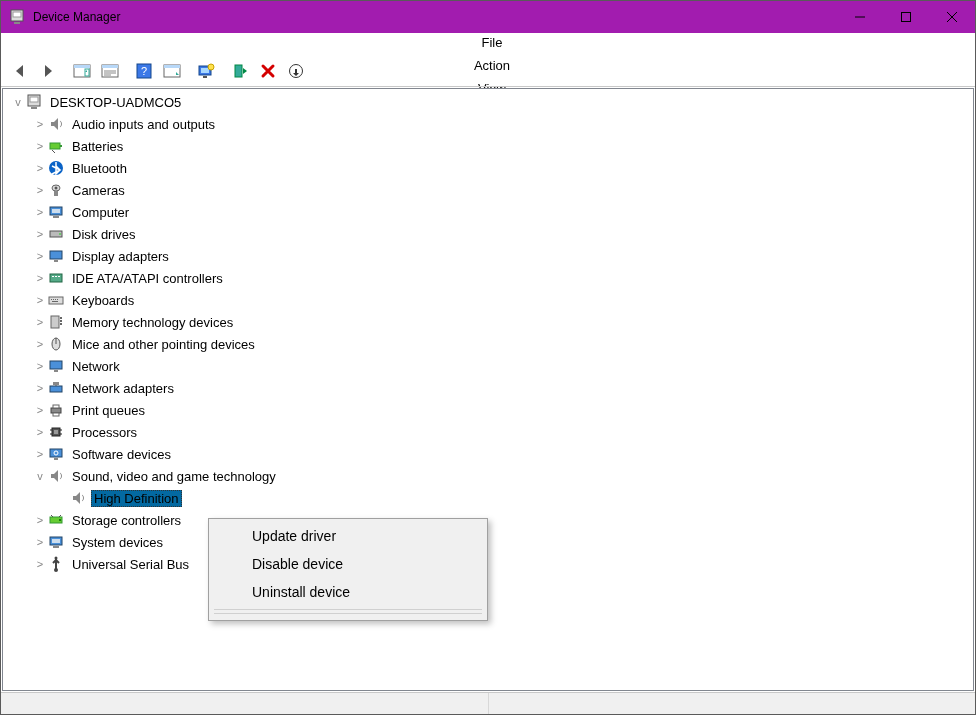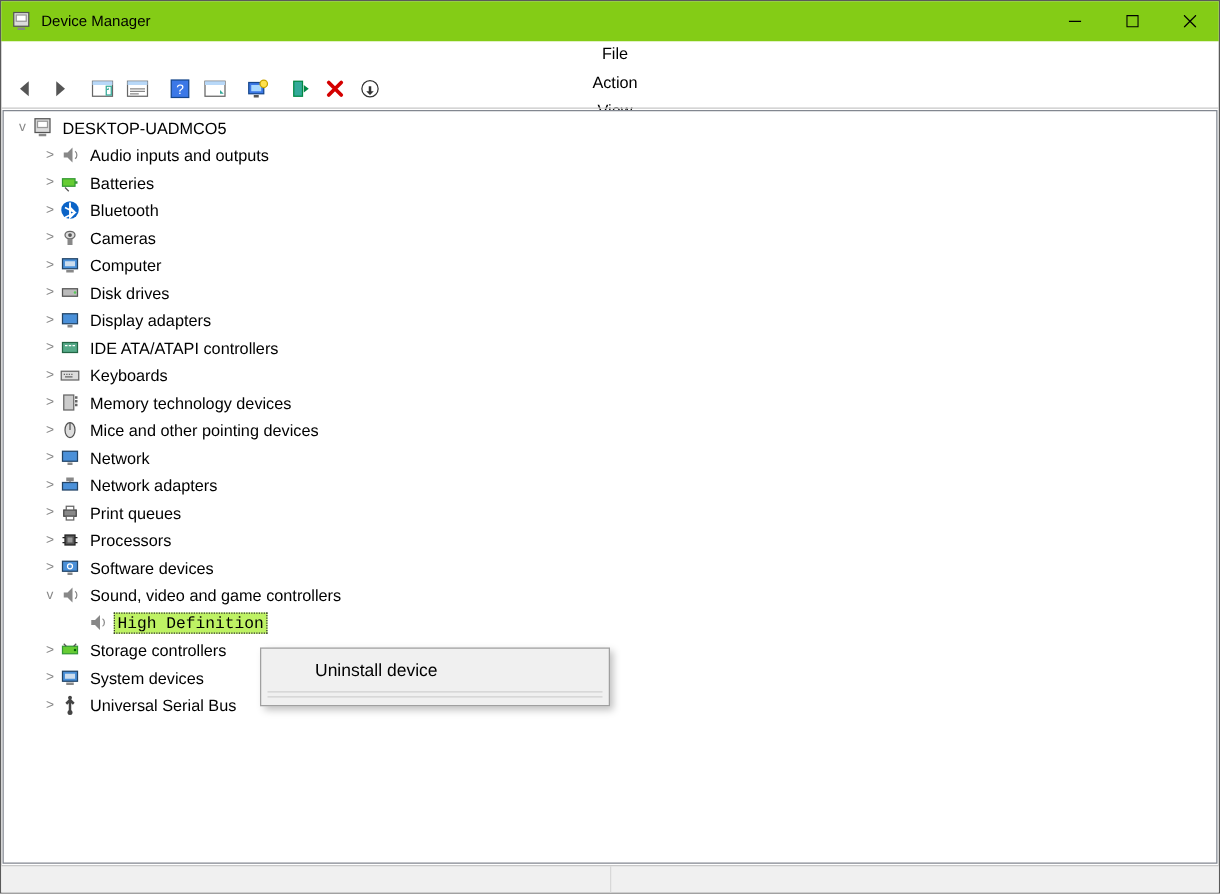--- a/index.html
+++ b/index.html
@@ -1,38 +1,38 @@
 <!DOCTYPE html>
 <html><head>
 <meta charset="utf-8">
 <style>
   * { box-sizing: border-box; margin: 0; padding: 0; font-family: "Segoe UI", Tahoma, sans-serif; }
   body { width: 976px; height: 715px; background: #fff; overflow: hidden; font-size: 13px; color: #000; }
   .window { width: 100%; height: 100%; display: flex; flex-direction: column; border: 1px solid #5a5a5a; }
   
-  .titlebar { display: flex; align-items: center; height: 32px; padding-left: 8px; background: #84cc16; }
+  .titlebar { display: flex; align-items: center; height: 32px; padding-left: 8px; background: #a21caf; }
   .titlebar .title-icon { width: 16px; height: 16px; display: inline-flex; align-items: center; justify-content: center; }
   .titlebar .title-text { margin-left: 8px; font-size: 12px; }
   .titlebar .spacer { flex: 1; }
   .win-btn { width: 46px; height: 32px; display: flex; align-items: center; justify-content: center; }
   
   .menubar { display: flex; align-items: center; height: 22px; padding-left: 8px; gap: 4px; font-size: 13px; flex-direction: column; }
   .menubar .menu-item { padding: 2px 8px; }
   
   .toolbar { display: flex; align-items: center; height: 32px; padding: 4px 6px; gap: 2px; border-bottom: 1px solid #c8c8c8; }
   .tool-btn { width: 26px; height: 24px; display: flex; align-items: center; justify-content: center; border: 1px solid transparent; }
   .tool-sep { width: 4px; }
   
   .tree-container { flex: 1; border: 1px solid #828790; margin: 1px; overflow: auto; background: #fff; position: relative; }
   .tree { padding: 2px 4px; font-size: 13px; }
   .tree-node { display: flex; align-items: center; height: 22px; white-space: nowrap; }
   .expander { width: 14px; height: 14px; display: flex; align-items: center; justify-content: center; color: #888; font-size: 11px; cursor: pointer; flex-shrink: 0; }
   .node-icon { width: 18px; height: 18px; display: flex; align-items: center; justify-content: center; margin-right: 4px; flex-shrink: 0; }
   .node-label { padding: 1px 3px; }
-  .node-label.selected { background: #bef264; border: 1px dotted #333; padding: 0 2px; font-family: Liberation Mono, monospace; }
+  .node-label.selected { background: #0369a1; border: 1px dotted #333; padding: 0 2px; }
   .indent-0 { padding-left: 4px; }
   .indent-1 { padding-left: 26px; }
   .indent-2 { padding-left: 48px; }
   .indent-2 .expander { visibility: hidden; }
   
   .context-menu { position: absolute; left: 208px; top: 518px; width: 280px; background: #f0f0f0; border: 1px solid #a0a0a0; box-shadow: 3px 3px 6px rgba(0,0,0,0.25); padding: 3px; font-size: 14px; }
   .ctx-item { height: 28px; display: flex; align-items: center; padding: 0 24px 0 40px; position: relative; }
   .ctx-item.bold { font-weight: bold; }
   .ctx-sep { height: 1px; background: #d0d0d0; margin: 3px 2px; }
   
@@ -345,21 +345,21 @@
           <span class="node-label">Software devices</span>
         </div>
         <div class="tree-node indent-1">
           <span class="expander">v</span>
           <span class="node-icon">
             <svg width="16" height="16" viewBox="0 0 16 16">
               <path d="M3 6h3l4-4v12l-4-4H3z" fill="#888"></path>
               <path d="M12 5c2 1 2 5 0 6" fill="none" stroke="#888"></path>
             </svg>
           </span>
-          <span class="node-label">Sound, video and game controllers</span>
+          <span class="node-label">Sound, video and game technology</span>
         </div>
         <div class="tree-node indent-2">
           <span class="expander"></span>
           <span class="node-icon">
             <svg width="16" height="16" viewBox="0 0 16 16">
               <path d="M3 6h3l4-4v12l-4-4H3z" fill="#888"></path>
               <path d="M12 5c2 1 2 5 0 6" fill="none" stroke="#888"></path>
             </svg>
           </span>
           <span class="node-label selected">High Definition</span>
@@ -400,16 +400,18 @@
       </div>
   </div>
 
   <div class="statusbar">
     <div class="status-cell"></div>
     <div class="status-cell" style="border-right:none"></div>
   </div>
 </div>
 
 <div class="context-menu" id="ctx-menu">
+    <div class="ctx-item">Update driver</div>
+    <div class="ctx-item">Disable device</div>
     <div class="ctx-item">Uninstall device</div>
     <div class="ctx-sep"></div>
     <div class="ctx-sep"></div>
   </div>
 
 </body></html>

